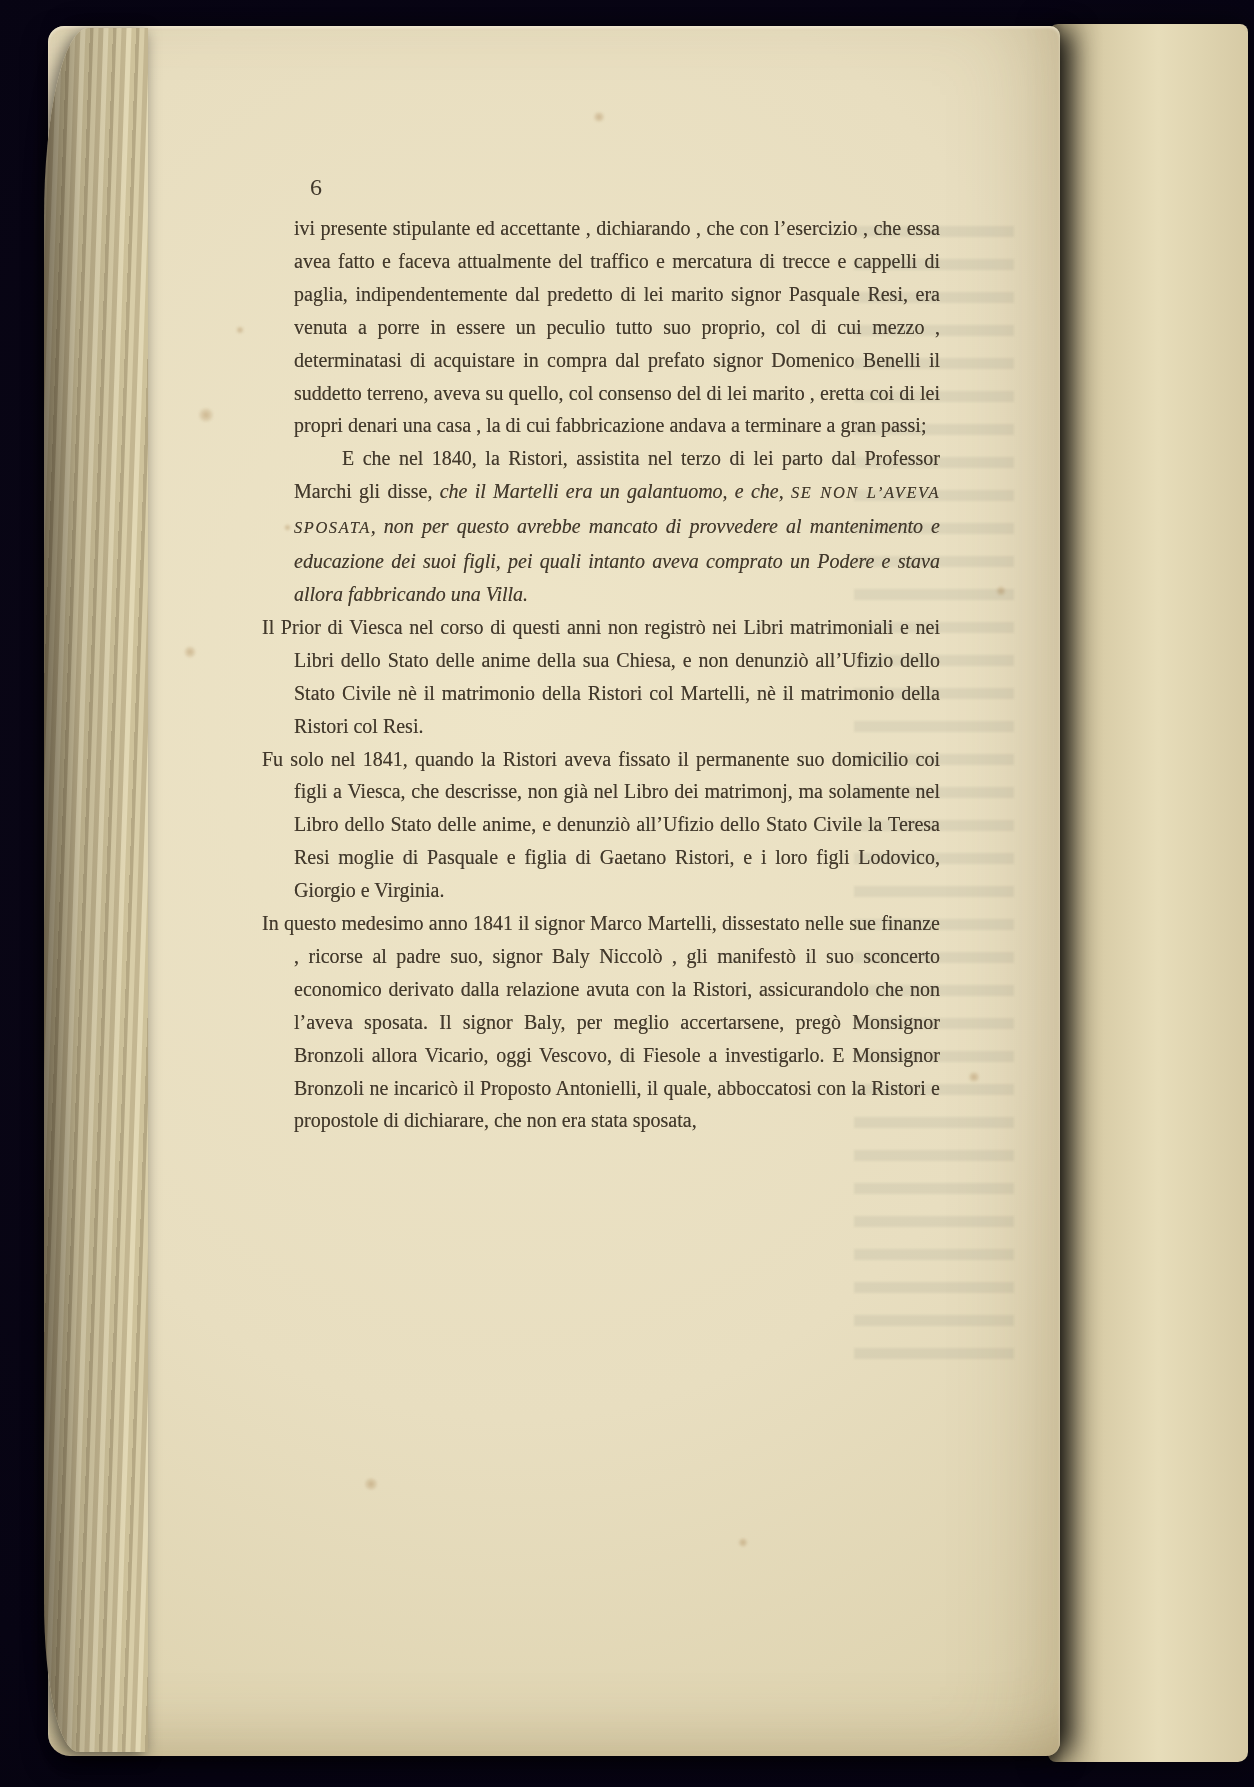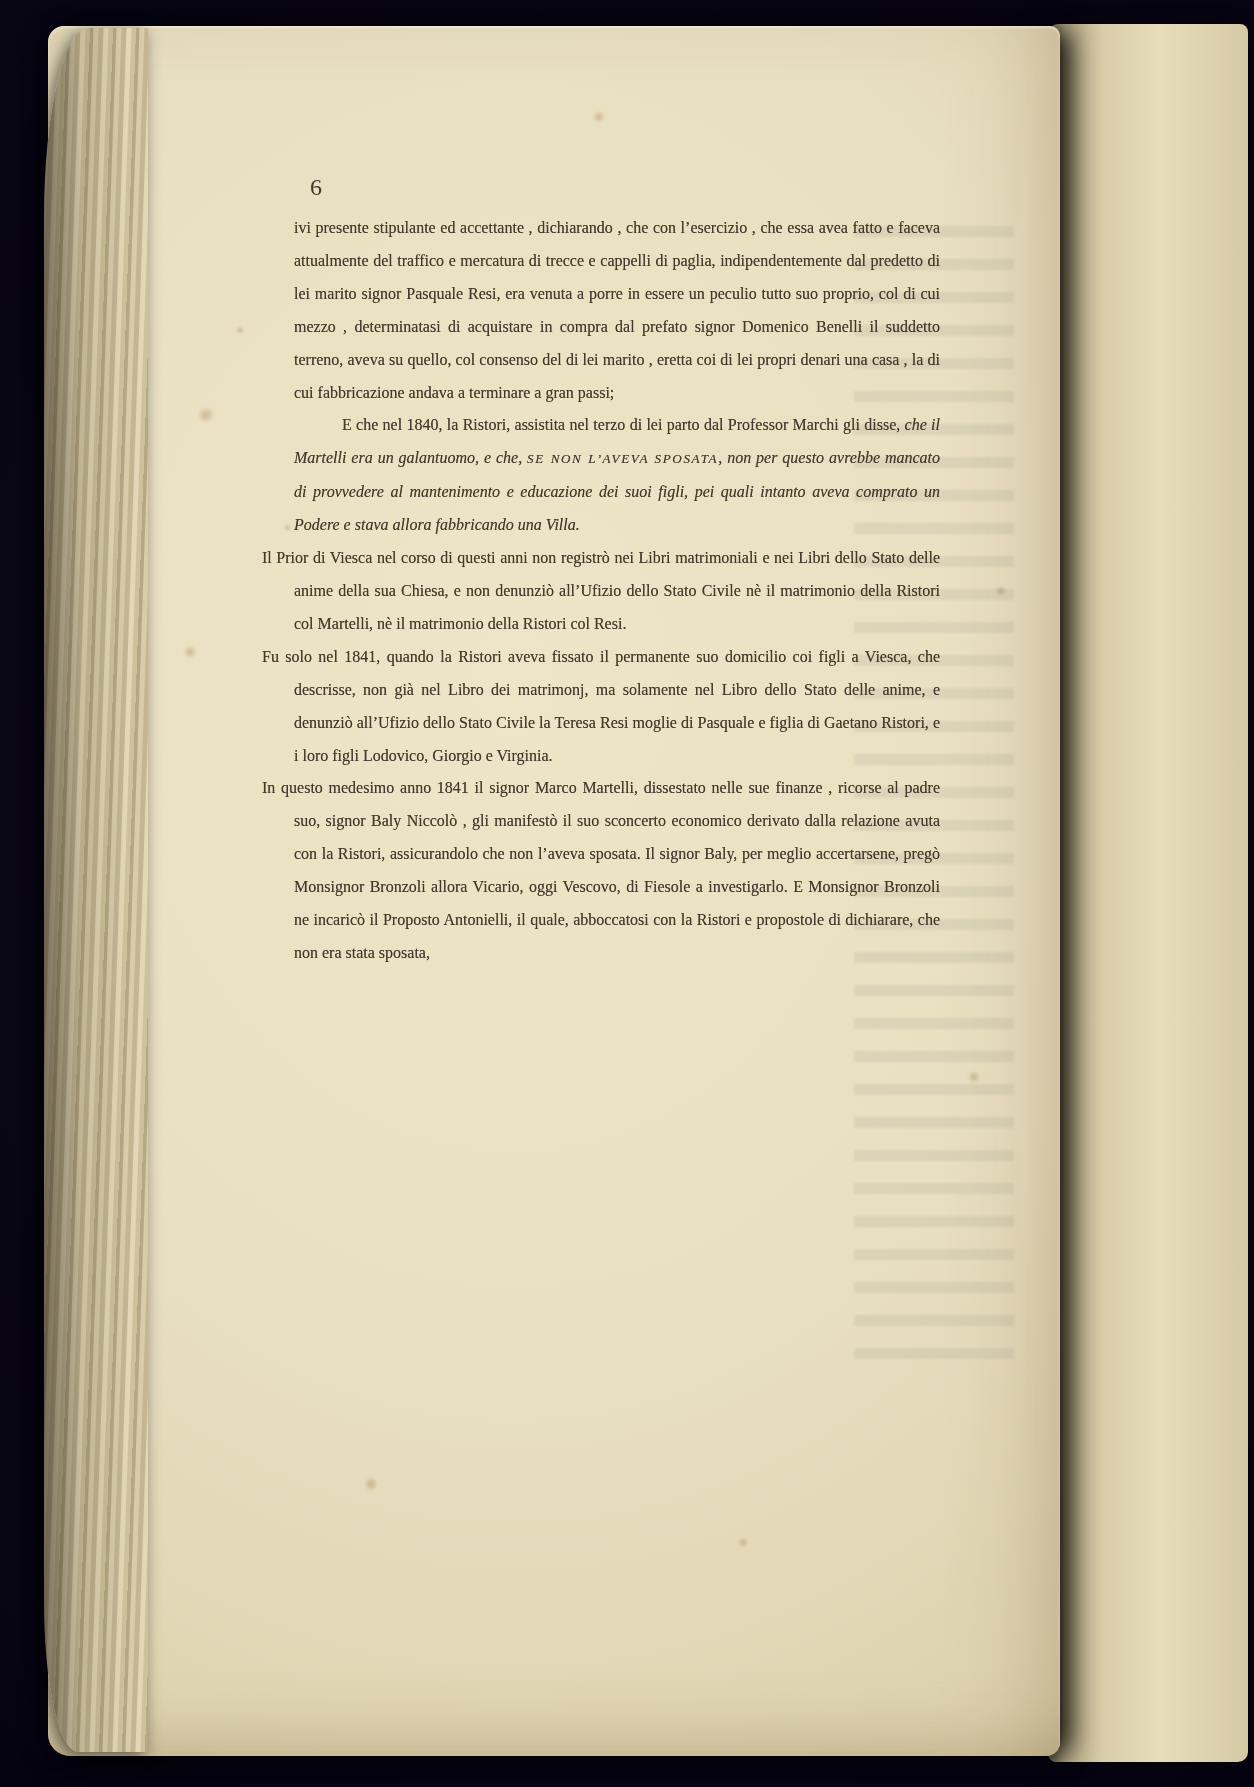--- a/index.html
+++ b/index.html
@@ -93,21 +93,21 @@
     font-size: 24px;
     color: var(--ink, #42392c);
     letter-spacing: 1px;
   }
 
   .text-block {
     position: absolute;
     left: 214px;
     top: 186px;
     width: 678px;
-    font-size: 16px;
+    font-size: 20px;
     line-height: 32.9px;
     color: var(--ink, #42392c);
     text-shadow: 0 0 0.5px rgba(60,48,32,0.55);
   }
 
   .para {
     margin: 0 0 0 32px;
     text-align: justify;
   }
   .para.cont   { text-indent: 0; }

